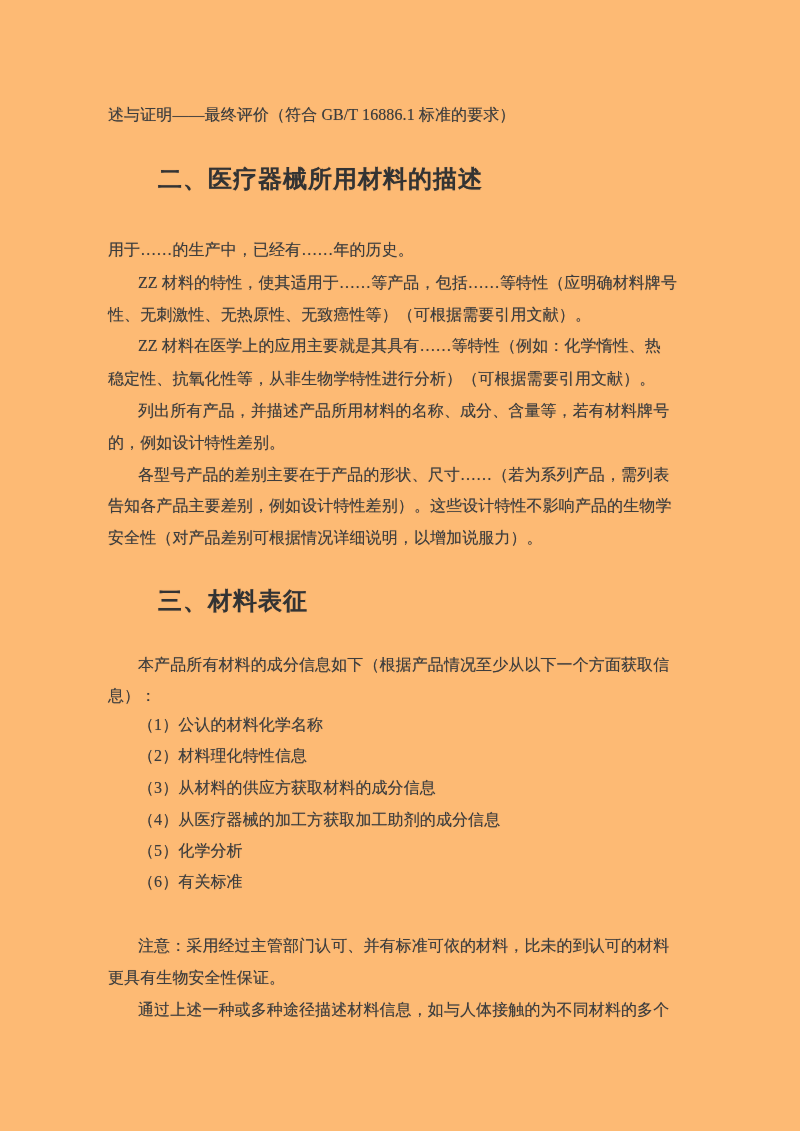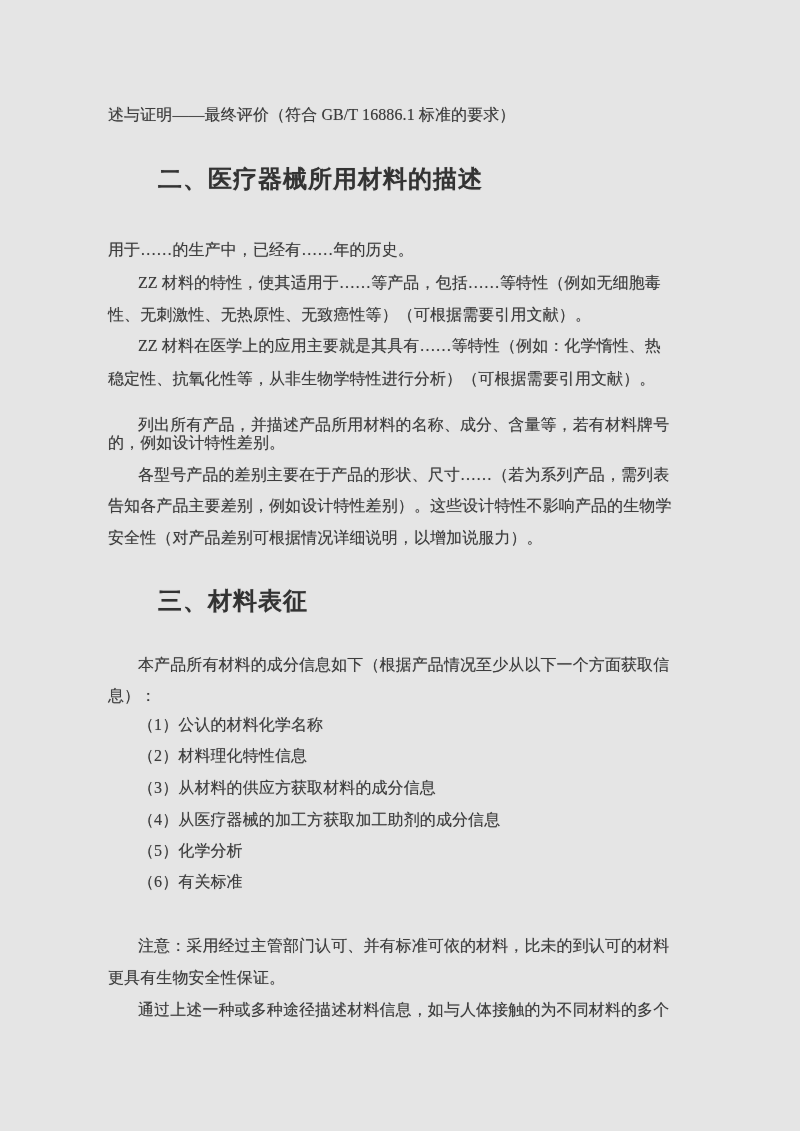--- a/index.html
+++ b/index.html
@@ -4,21 +4,21 @@
 <style>
   html, body {
     margin: 0;
     padding: 0;
     background: #ffffff;
   }
   .page {
     position: relative;
     width: 800px;
     height: 1131px;
-    background: #e5e5e5;
+    background: #fdba74;
     overflow: hidden;
     font-family: "Liberation Serif", "DejaVu Serif", serif;
     color: #3d3d3d;
   }
   
   .ln {
     position: absolute;
     white-space: pre;
     font-size: 16px;
     line-height: 20px;
@@ -49,27 +49,27 @@
 <body>
 
 <div class="page">
 
   <div class="ln x-margin" style="top:105px">述与证明——最终评价（符合 GB/T 16886.1 标准的要求）</div>
 
   <div class="ln h2" style="top:167px">二、医疗器械所用材料的描述</div>
 
   <div class="ln x-margin" style="top:240px">用于……的生产中，已经有……年的历史。</div>
 
-  <div class="ln x-indent" style="top:273px">ZZ 材料的特性，使其适用于……等产品，包括……等特性（例如无细胞毒</div>
+  <div class="ln x-indent" style="top:273px">ZZ 材料的特性，使其适用于……等产品，包括……等特性（应明确材料牌号</div>
   <div class="ln x-margin" style="top:305px">性、无刺激性、无热原性、无致癌性等）（可根据需要引用文献）。</div>
 
   <div class="ln x-indent" style="top:336px">ZZ 材料在医学上的应用主要就是其具有……等特性（例如：化学惰性、热</div>
   <div class="ln x-margin" style="top:369px">稳定性、抗氧化性等，从非生物学特性进行分析）（可根据需要引用文献）。</div>
 
-  <div class="ln x-indent" style="top:415px">列出所有产品，并描述产品所用材料的名称、成分、含量等，若有材料牌号</div>
+  <div class="ln x-indent" style="top:401px">列出所有产品，并描述产品所用材料的名称、成分、含量等，若有材料牌号</div>
   <div class="ln x-margin" style="top:433px">的，例如设计特性差别。</div>
 
   <div class="ln x-indent" style="top:465px">各型号产品的差别主要在于产品的形状、尺寸……（若为系列产品，需列表</div>
   <div class="ln x-margin" style="top:496px">告知各产品主要差别，例如设计特性差别）。这些设计特性不影响产品的生物学</div>
   <div class="ln x-margin" style="top:528px">安全性（对产品差别可根据情况详细说明，以增加说服力）。</div>
 
   <div class="ln h2" style="top:589px">三、材料表征</div>
 
 
   <div class="ln x-indent" style="top:655px">本产品所有材料的成分信息如下（根据产品情况至少从以下一个方面获取信</div>

